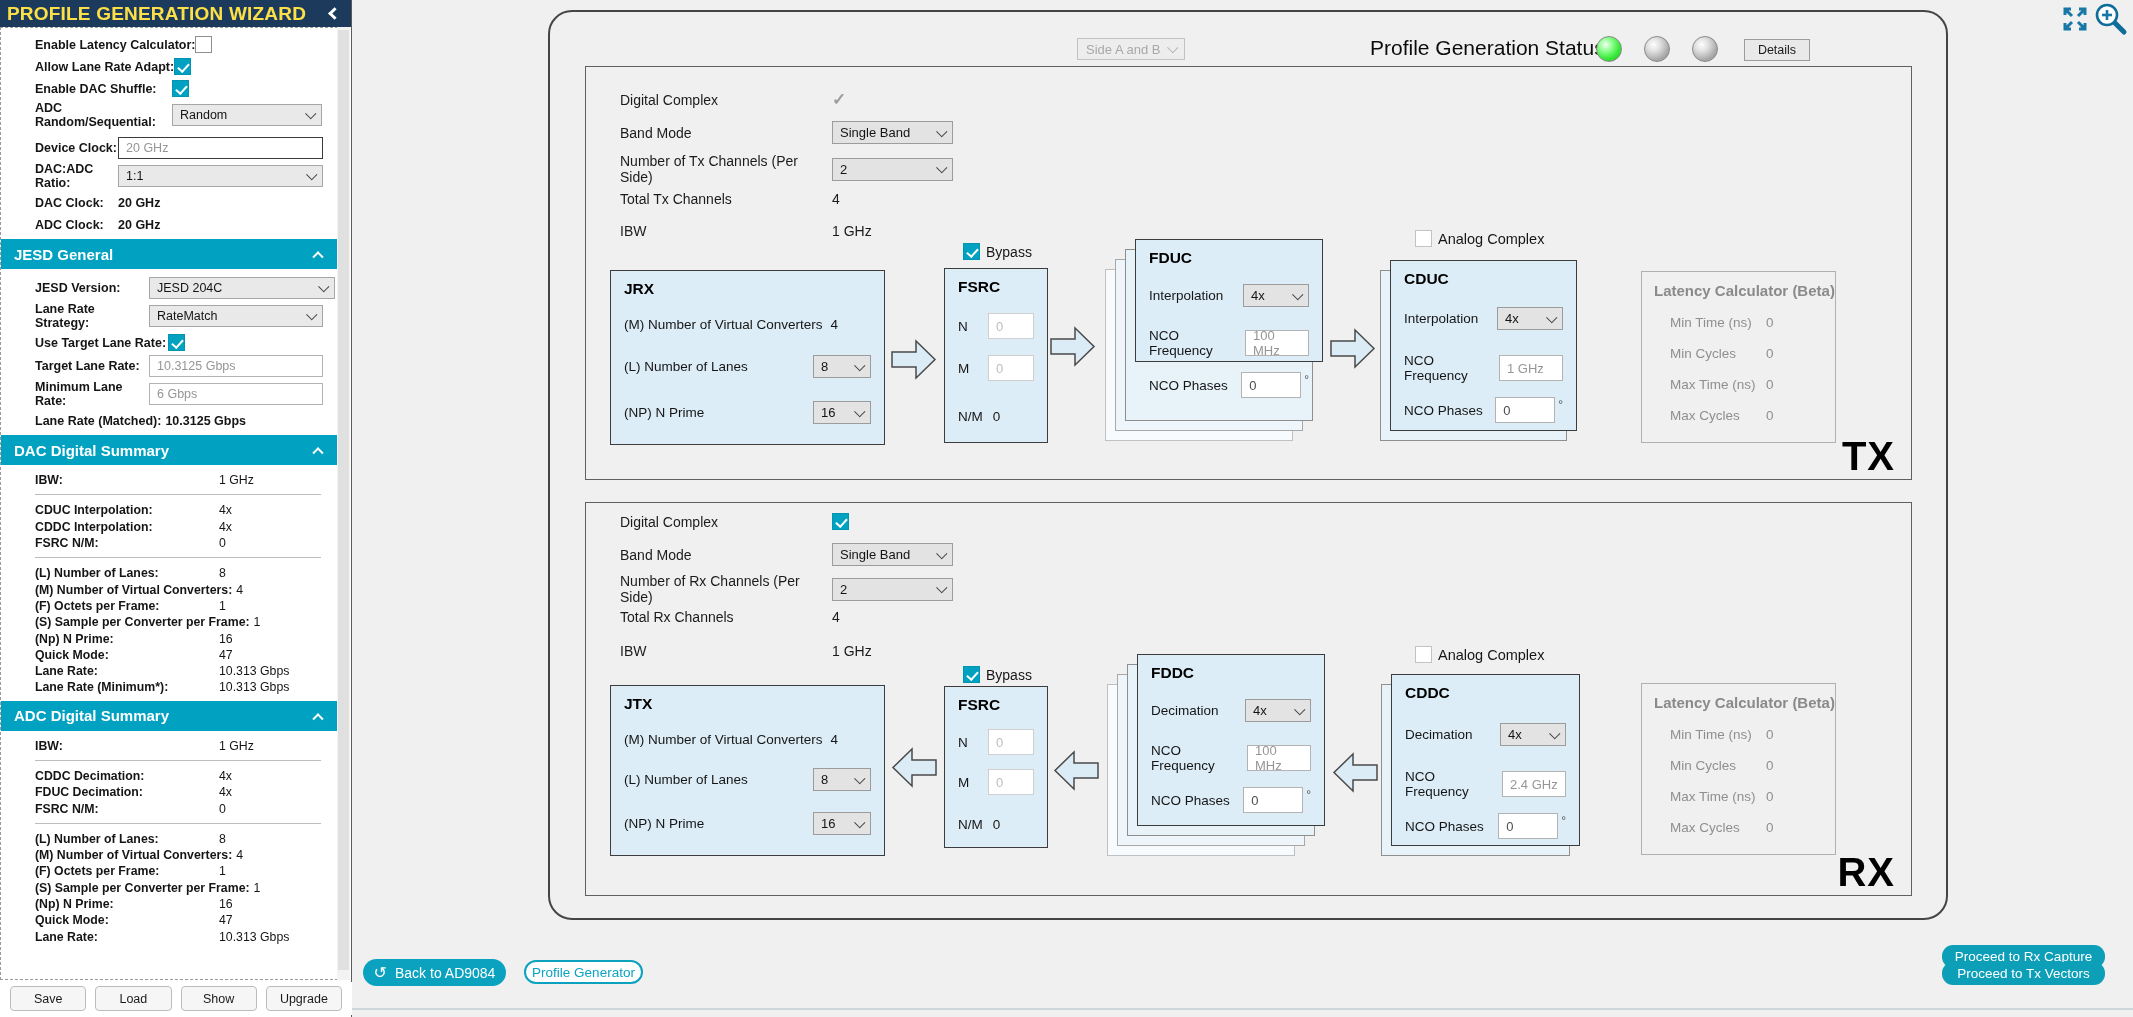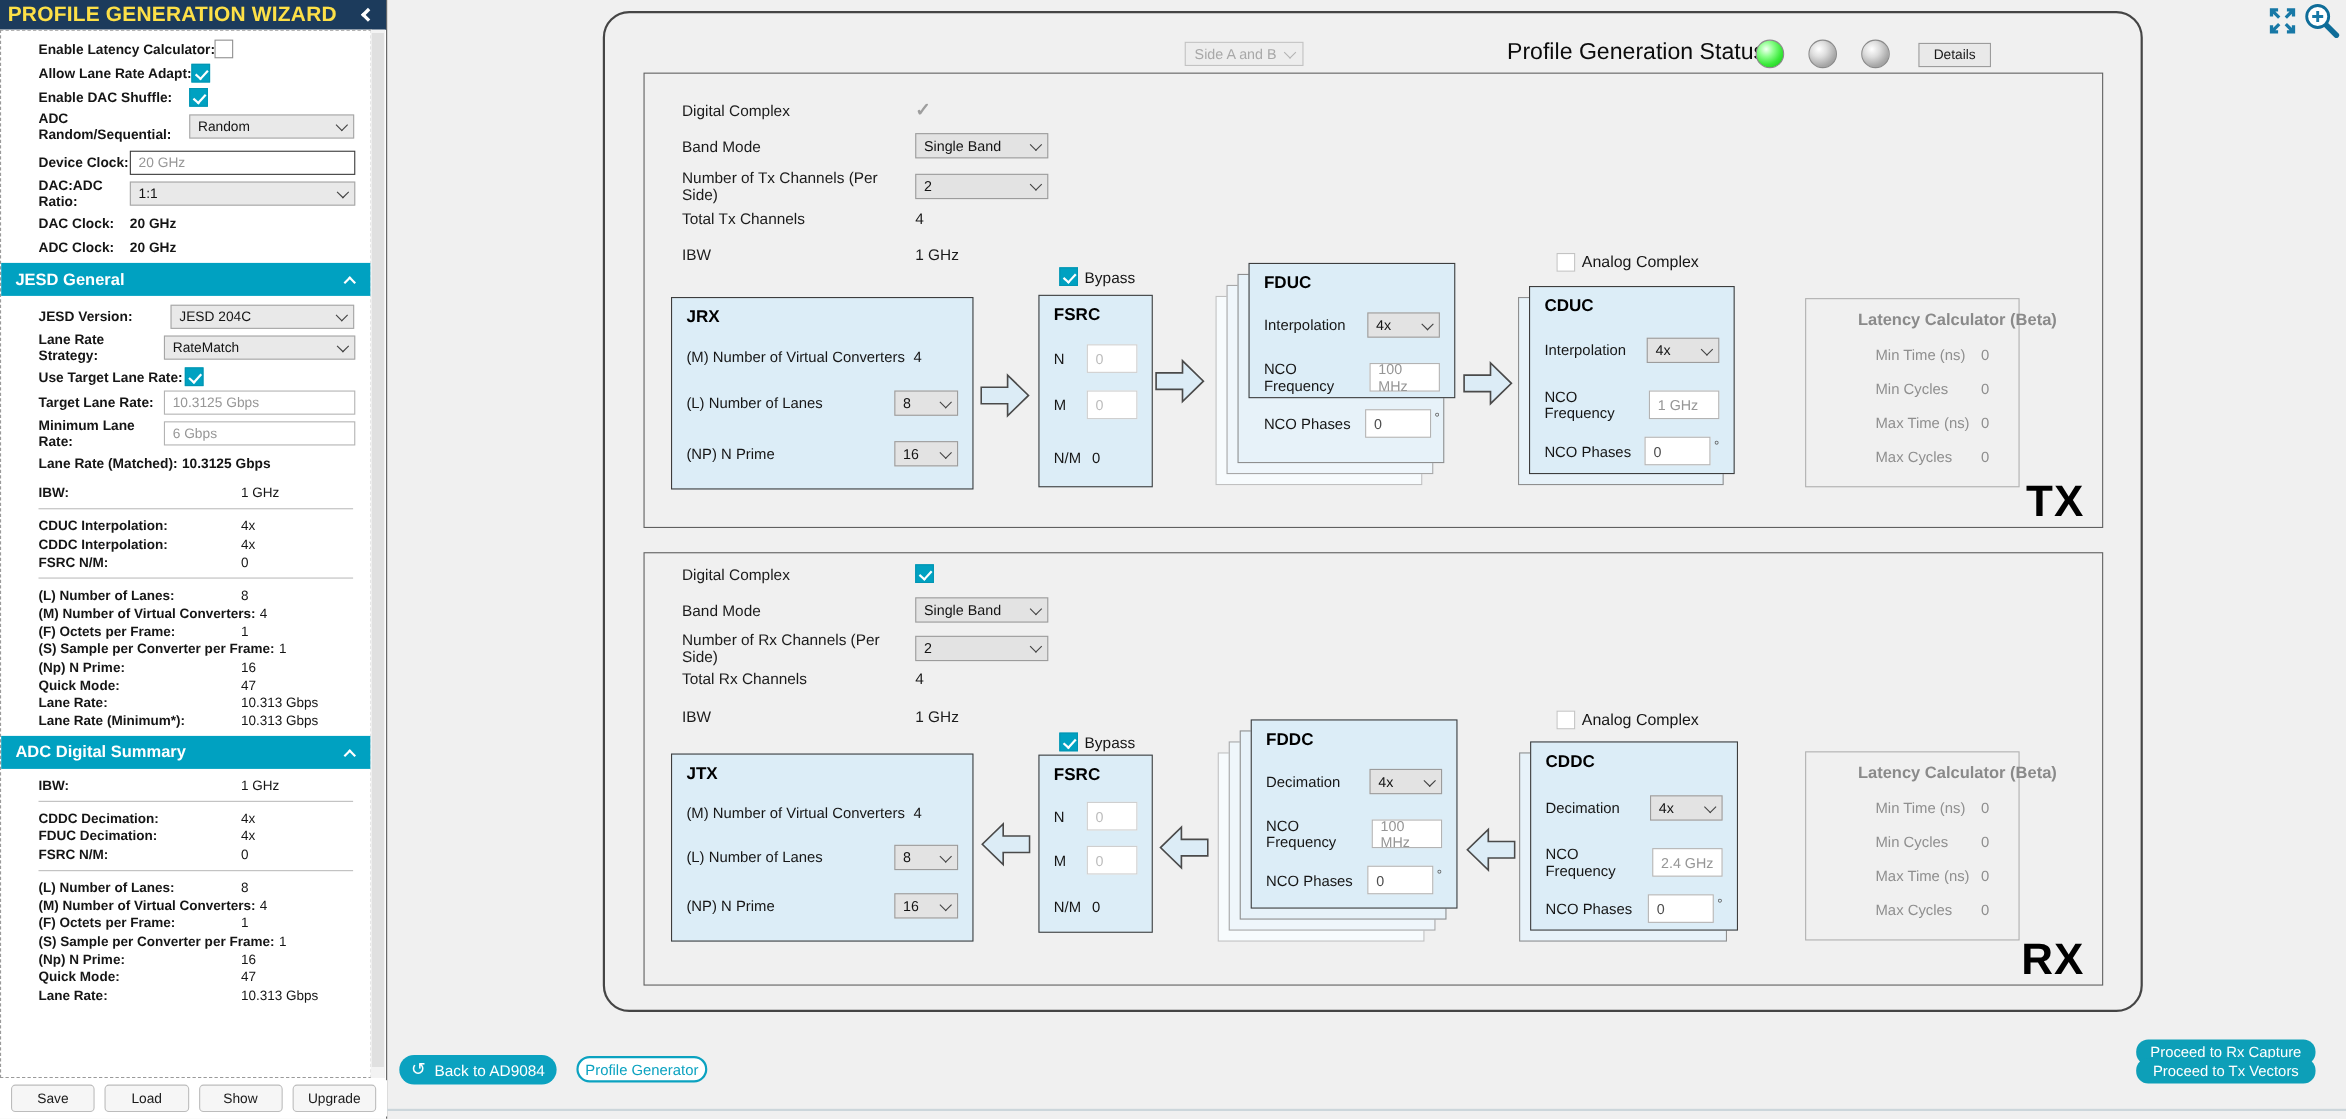--- a/index.html
+++ b/index.html
@@ -87,21 +87,21 @@
   .blk { position:absolute; background:#dcedf7; border:1.5px solid #3d3d3d; }
   .blk-t { font-weight:700; font-size:15.5px; margin:9px 0 0 13px; color:#000; }
   .b-row { position:absolute; left:13px; right:13px; display:flex; align-items:center;
            font-size:13.5px; color:#161616; }
   .b-sb { justify-content:space-between; }
   .layer { position:absolute; border:1px solid #8f8f8f; background:#e7f2f9; }
   .layer.l2 { border-color:#a8a8a8; background:#eff6fb; }
   .layer.l3 { border-color:#c0c0c0; background:#f7fbfd; }
   .deg { font-size:12px; color:#555; margin-left:3px; align-self:flex-start; margin-top:1px; }
 
-  .lat { position:absolute; border:1px solid #b0b0b0; color:#8f8f8f;padding-left:35px; }
+  .lat { position:absolute; border:1px solid #b0b0b0; color:#8f8f8f; }
   .lat-t { font-weight:700; font-size:15px; margin:10px 0 16px 12px; color:#8a8a8a; white-space:nowrap; }
   .lat-row { display:flex; margin:0 0 16px 28px; font-size:13.5px; }
   .lat-l { min-width:96px; }
   .side-big { position:absolute; right:16px; bottom:0; font-size:40px; font-weight:700;
               color:#000; letter-spacing:1px; }
   .arr { position:absolute; }
 
   
   .back-btn { position:absolute; left:363px; top:959px; width:143px; height:27px; border-radius:14px;
               background:#0ba2c0; color:#fff; display:flex; align-items:center; justify-content:center;
@@ -166,21 +166,21 @@
       <span class="s-lbl83">ADC Clock:</span>
       <span class="s-val">20 GHz</span>
     </div>
 
     <div class="s-sec">
       <span>JESD General</span>
       <span class="chev-up"></span>
     </div>
     <div class="s-row" style="margin-top:8px">
       <span class="s-lbl114">JESD Version:</span>
-      <span class="dd" style="width:167px;margin-left:auto">
+      <span class="dd" style="width:186px;margin-left:auto">
         <span class="dd-t">JESD 204C</span>
         <span class="chev-down"></span>
       </span>
     </div>
     <div class="s-row">
       <span class="s-lbl114">Lane Rate Strategy:</span>
       <span class="dd" style="width:174px;margin-left:auto">
         <span class="dd-t">RateMatch</span>
         <span class="chev-down"></span>
       </span>
@@ -195,20 +195,24 @@
     </div>
     <div class="s-row">
       <span class="s-lbl114">Minimum Lane Rate:</span>
       <span class="ti" style="width:174px;margin-left:auto">6 Gbps</span>
     </div>
     <div class="s-row">
       <span>Lane Rate (Matched):</span>
       <span class="s-val" style="margin-left:4px">10.3125 Gbps</span>
     </div>
 
+    <div class="s-sec">
+      <span>DAC Digital Summary</span>
+      <span class="chev-up"></span>
+    </div>
     <div style="padding-top:7px">
         <div class="sum-row">
           <span class="sum-l">IBW:</span>
           <span class="sum-v">1 GHz</span>
         </div>
         <div class="sum-div"></div>
         <div class="sum-row">
           <span class="sum-l">CDUC Interpolation:</span>
           <span class="sum-v">4x</span>
         </div>

